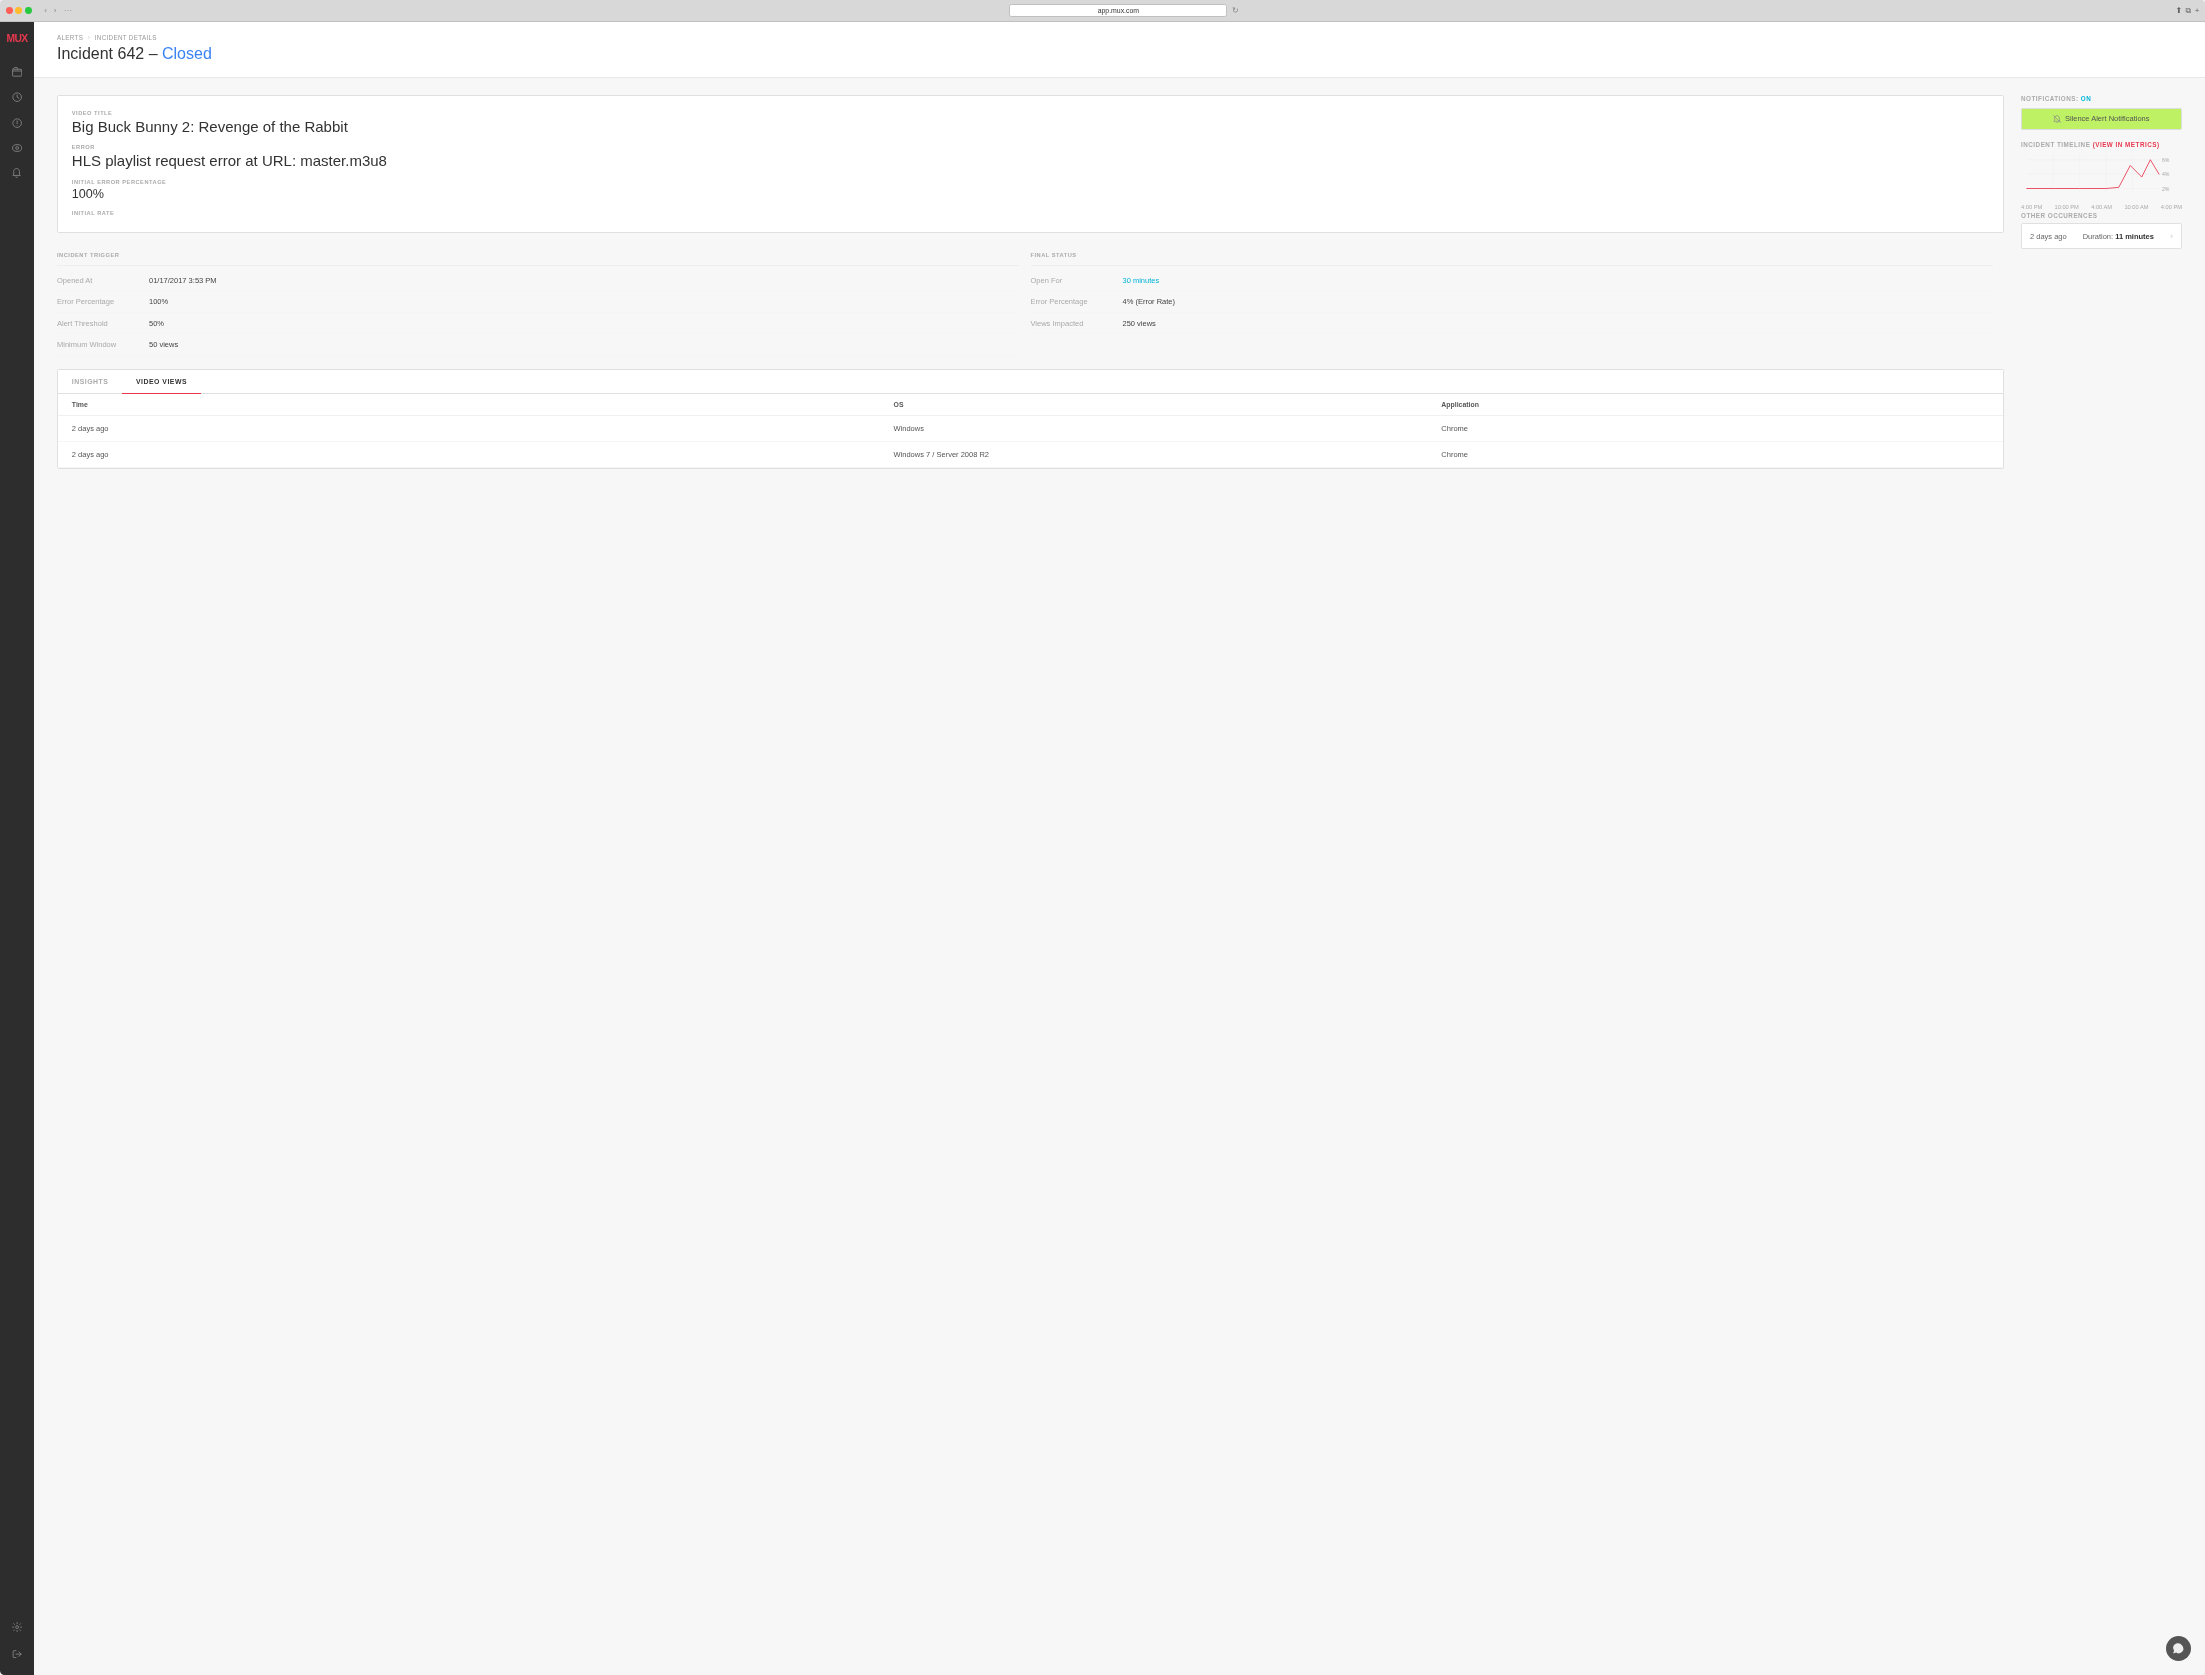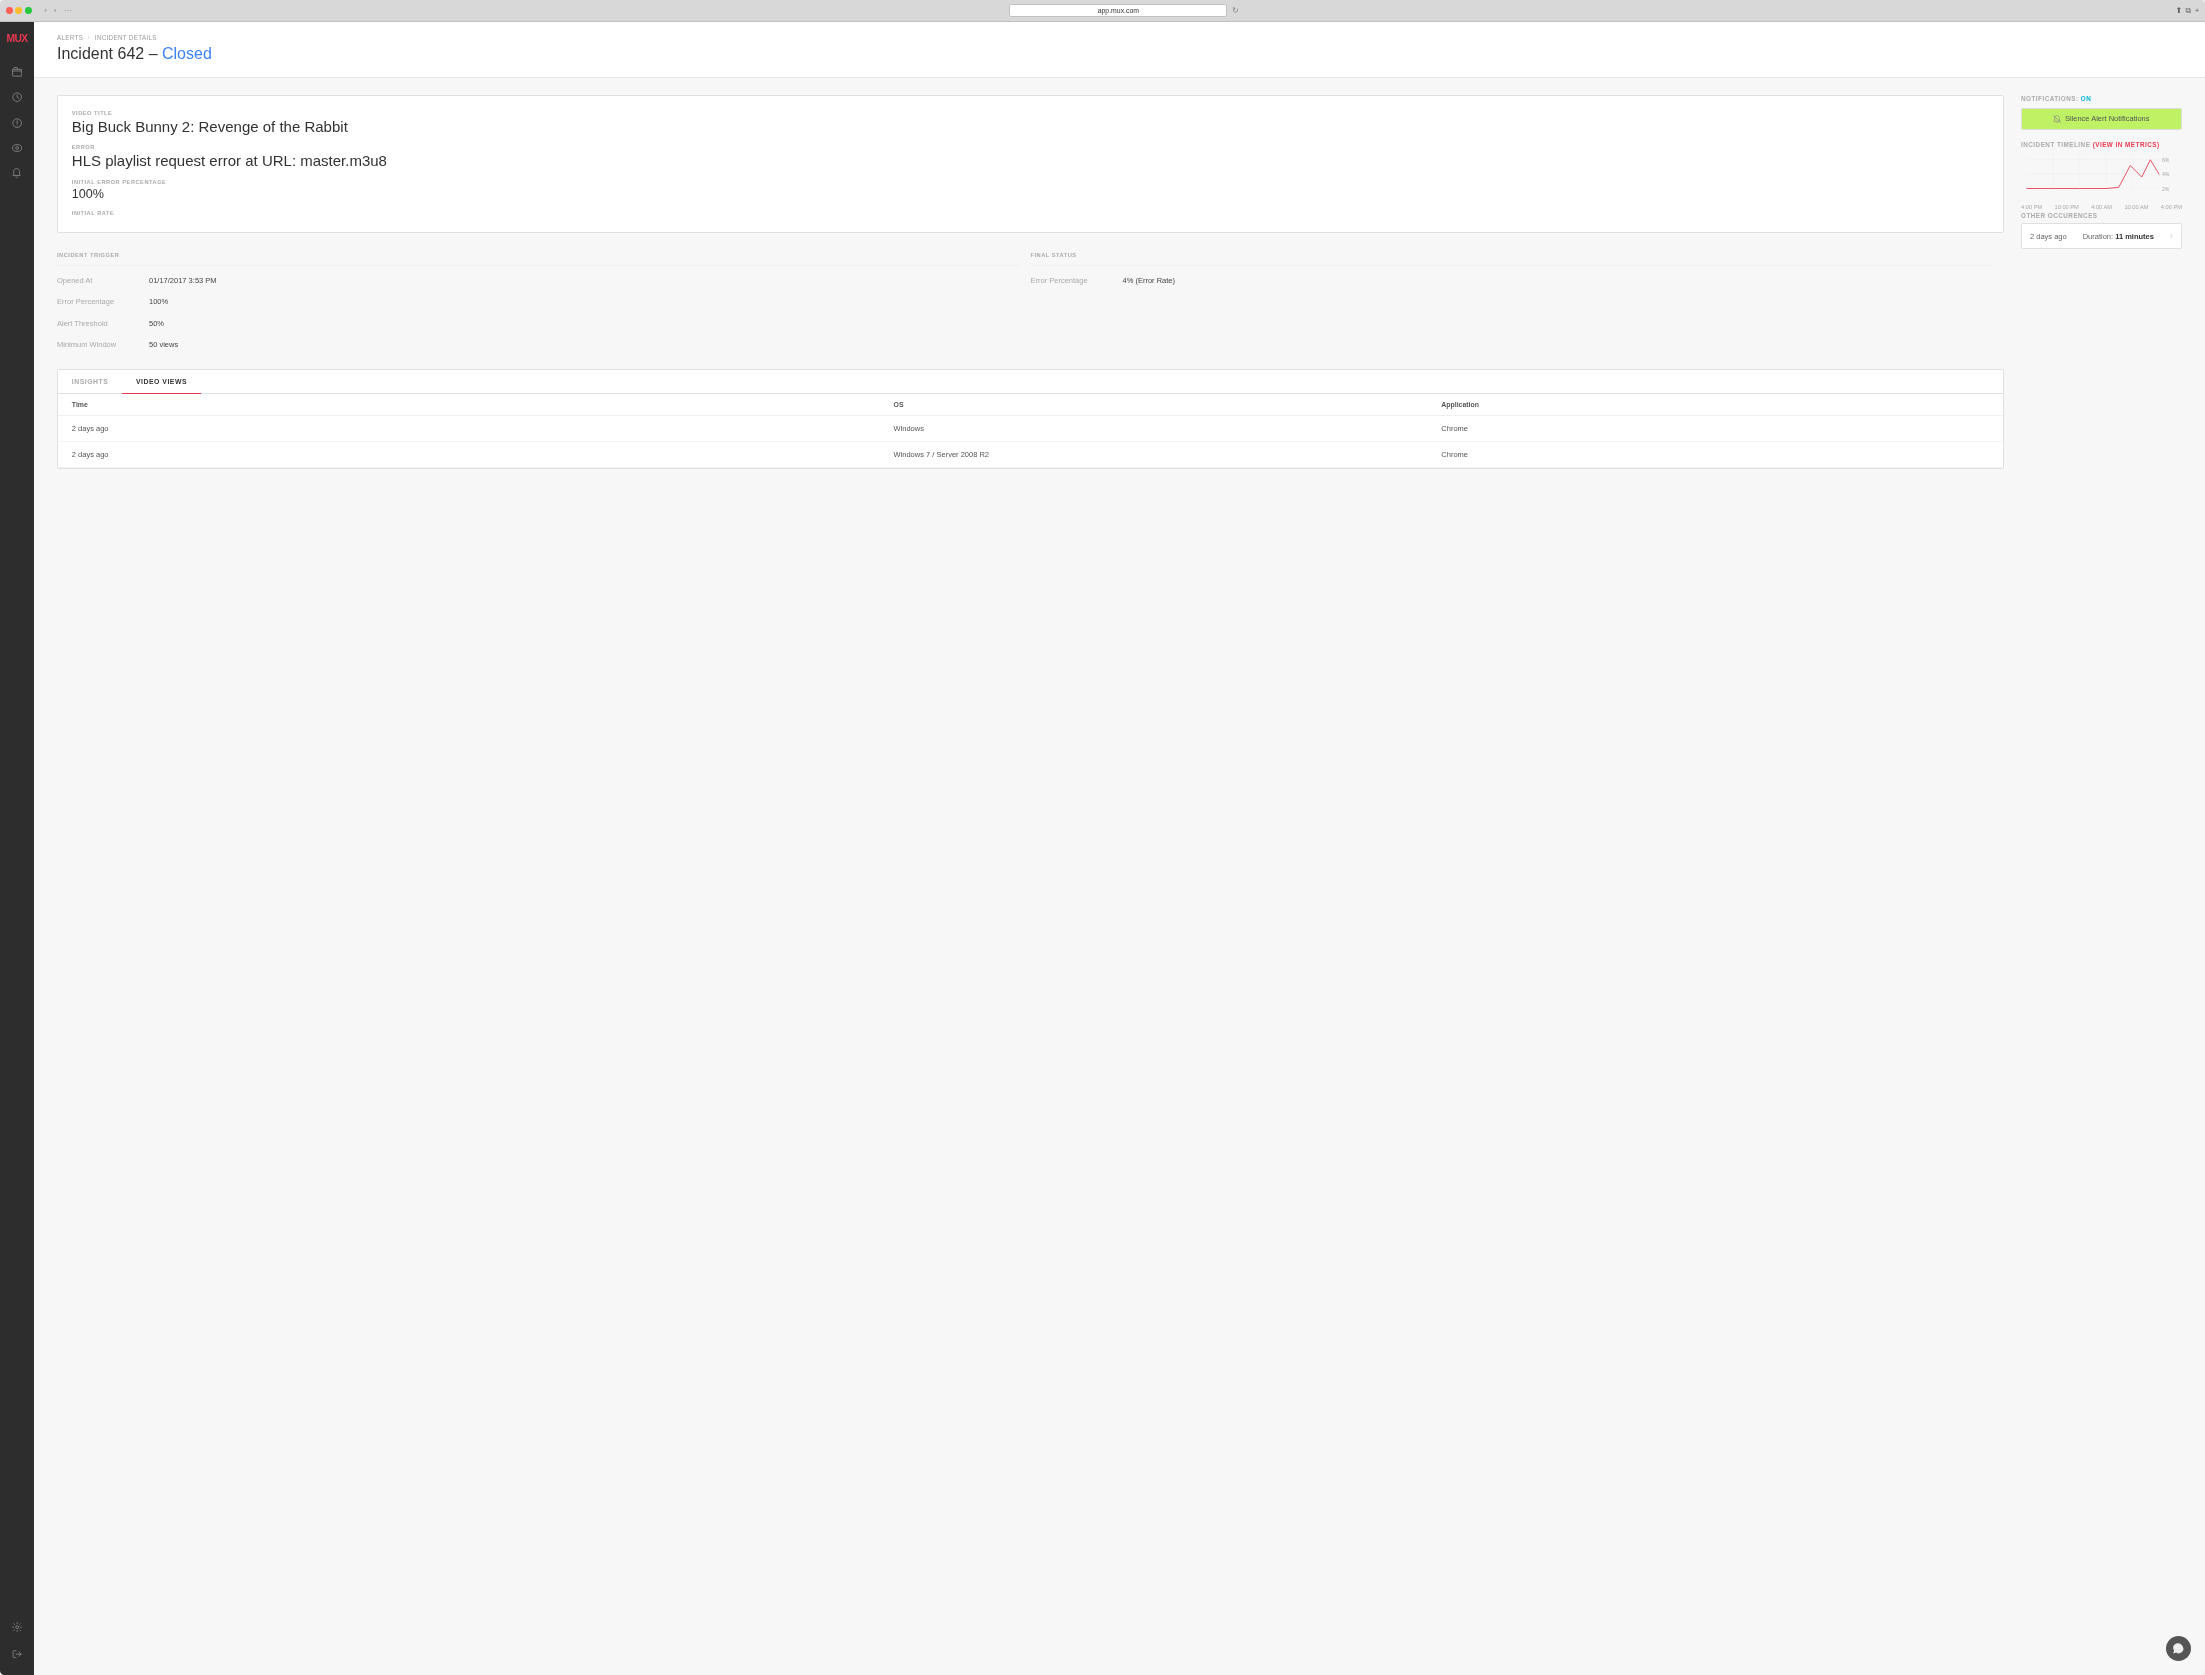--- a/index.html
+++ b/index.html
@@ -556,22 +556,30 @@
                 </div>
                 <div class="detail-row">
                   <span class="detail-key">Minimum Window</span>
                   <span class="detail-val">50 views</span>
                 </div>
               </div>
 
               <div class="details-column">
                 <div class="details-header">FINAL STATUS</div>
                 <div class="detail-row">
+                  <span class="detail-key">Open For</span>
+                  <a class="detail-val detail-val-link" href="#">30 minutes</a>
+                </div>
+                <div class="detail-row">
                   <span class="detail-key">Error Percentage</span>
                   <span class="detail-val">4% (Error Rate)</span>
+                </div>
+                <div class="detail-row">
+                  <span class="detail-key">Views Impacted</span>
+                  <span class="detail-val">250 views</span>
                 </div>
               </div>
             </div>
           </div>
 
           <div class="tabs-section">
             <div class="tabs-header">
               <div class="tab-item">INSIGHTS</div>
               <div class="tab-item active">VIDEO VIEWS</div>
             </div>

